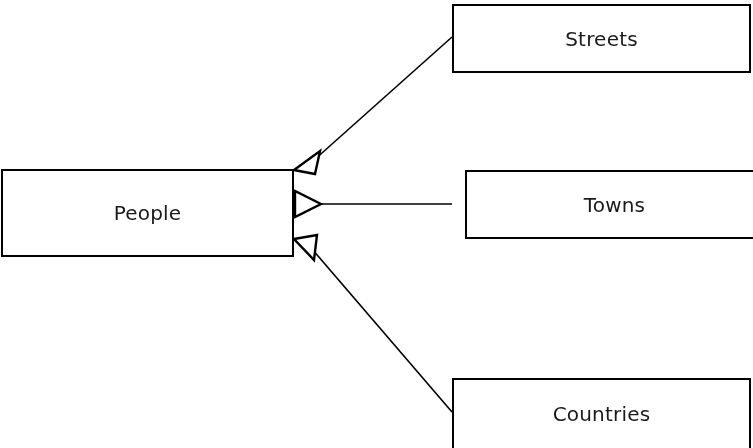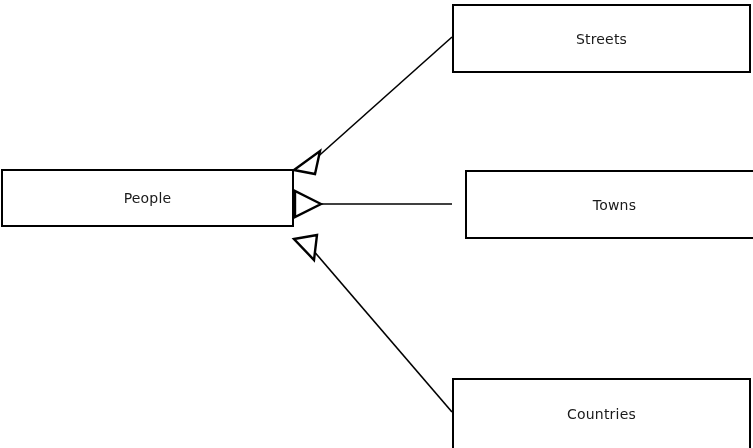--- a/index.html
+++ b/index.html
@@ -26,28 +26,28 @@
     position: absolute;
     box-sizing: border-box;
     background: #ffffff;
     border: 2px solid #000000;
     display: flex;
     align-items: center;
     justify-content: center;
   }
   .entity-label {
     font-family: "DejaVu Sans", "Liberation Sans", sans-serif;
-    font-size: 14px;
+    font-size: 20px;
     line-height: 1;
     color: #1a1a1a;
     letter-spacing: 0.2px;
     white-space: nowrap;
     user-select: none;
   }
-  #box-people   { left: 1px;   top: 169px; width: 293px; height: 58px; }
+  #box-people   { left: 1px;   top: 169px; width: 293px; height: 88px; }
   #box-streets  { left: 452px; top: 4px;   width: 299px; height: 69px; }
   #box-towns    { left: 452px; top: 170px; width: 299px; height: 69px; margin-left: 13px; }
   #box-countries{ left: 452px; top: 378px; width: 299px; height: 72px; }
   .edge-layer {
     position: absolute;
     left: 0;
     top: 0;
     width: 753px;
     height: 448px;
     pointer-events: none;

